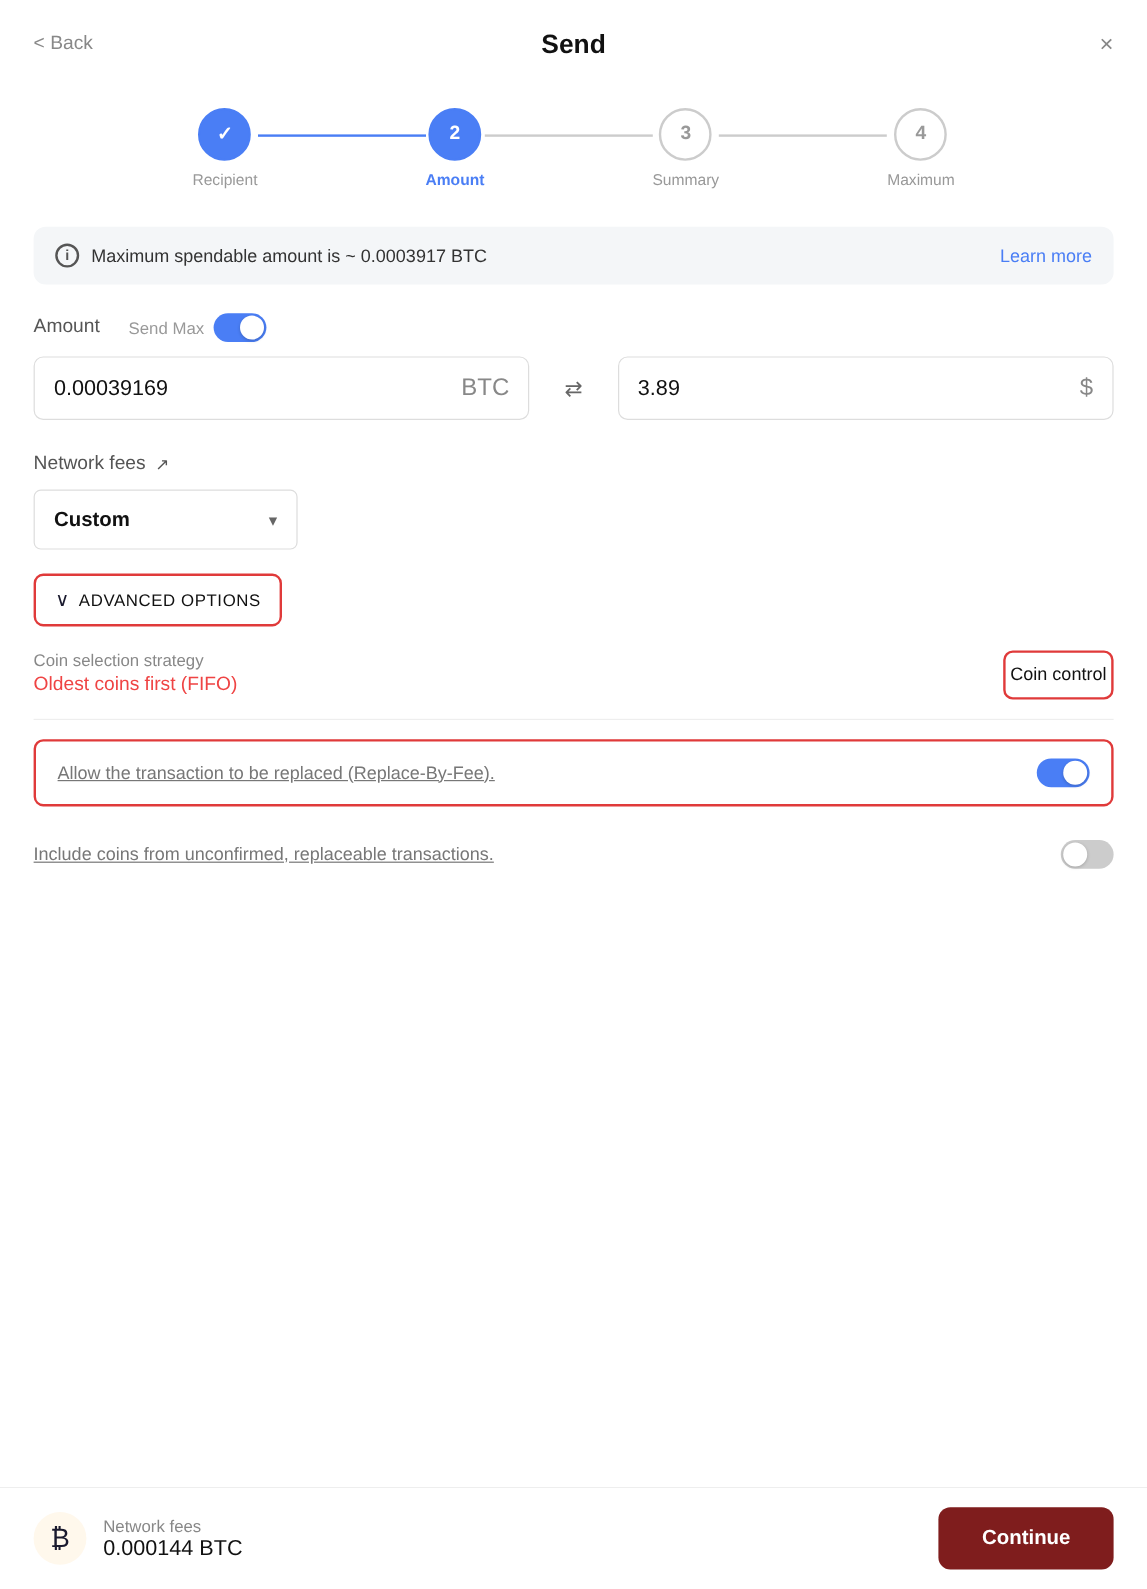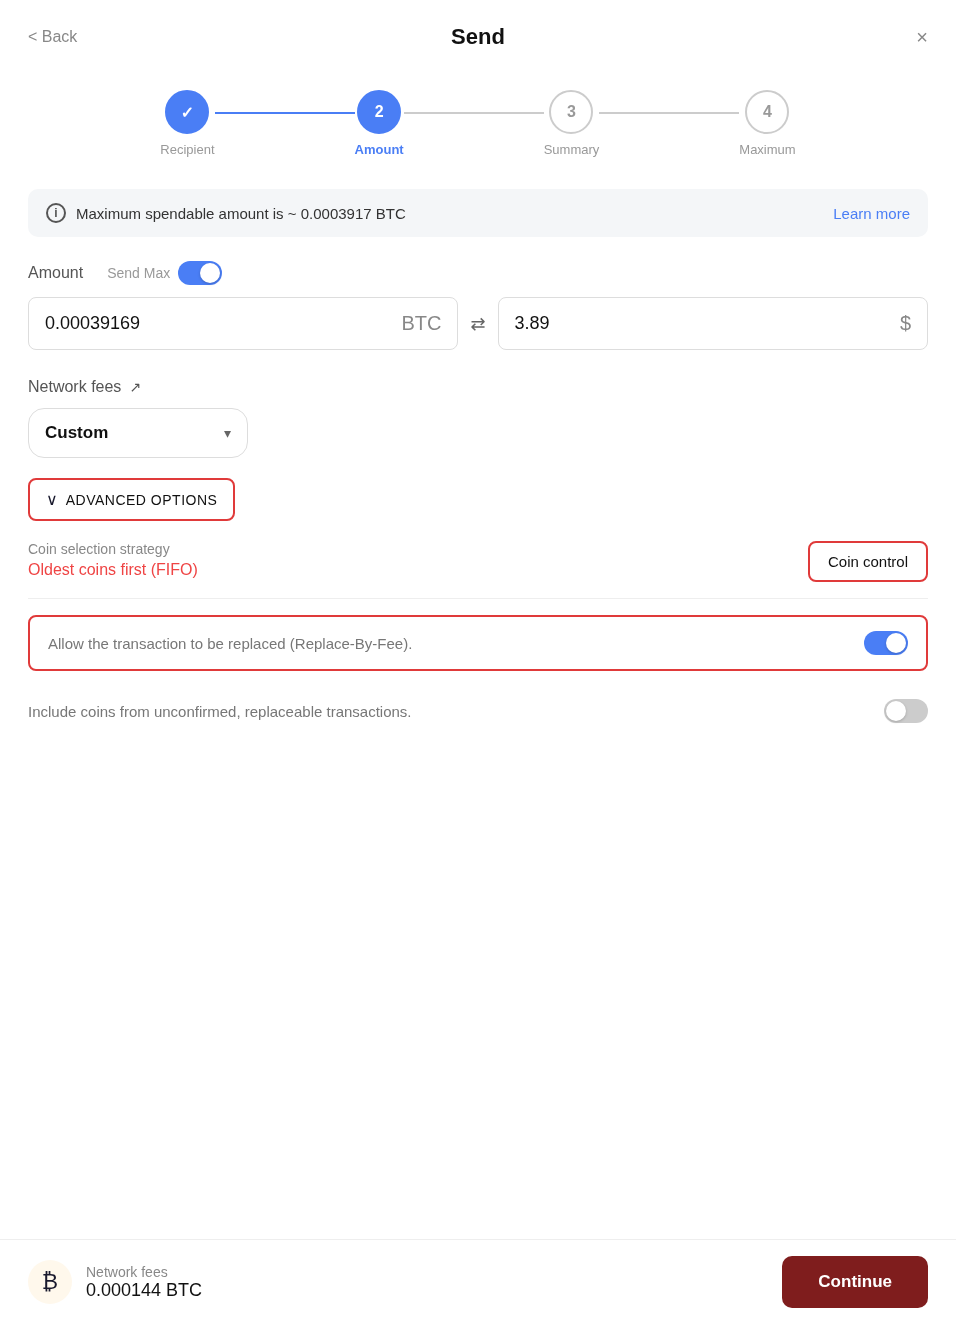--- a/index.html
+++ b/index.html
@@ -187,21 +187,21 @@
       background: #ccc;
     }
     .toggle.off::after {
       right: auto;
       left: 2px;
     }
 
     .amount-row {
       display: flex;
       align-items: center;
-      gap: 12px;
+      gap: 29px;
       margin-bottom: 28px;
     }
     .amount-input-box {
       flex: 1;
       border: 1.5px solid #ddd;
       border-radius: 8px;
       padding: 14px 16px;
       display: flex;
       align-items: center;
       justify-content: space-between;
@@ -241,21 +241,21 @@
     }
     .fees-row {
       display: flex;
       align-items: center;
       gap: 12px;
       margin-bottom: 20px;
     }
     .fee-select-box {
       flex: 0 0 220px;
       border: 1.5px solid #ddd;
-      border-radius: 16px;
+      border-radius: 6px;
       padding: 14px 16px;
       display: flex;
       align-items: center;
       justify-content: space-between;
       background: #fff;
       cursor: pointer;
     }
     .fee-select-label {
       font-size: 17px;
       font-weight: 700;
@@ -321,21 +321,21 @@
       color: #888;
     }
     .coin-selection-value {
       font-size: 16px;
       color: #ef4444;
       font-weight: 400;
     }
     .coin-control-btn {
       border: 2px solid #e03a3a;
       border-radius: 8px;
-      padding: 10px 18px;
+      padding: 10px 4px;
       font-size: 15px;
       font-weight: 500;
       color: #111;
       background: #fff;
       cursor: pointer;
       text-align: center;
     }
 
     .divider {
       height: 1px;
@@ -359,20 +359,21 @@
       align-items: center;
       justify-content: space-between;
       padding: 14px 0;
       margin-bottom: 0;
     }
     .toggle-row-label {
       font-size: 15px;
       color: #777;
       flex: 1;
       padding-right: 12px;
+      text-decoration: underline;
     }
 
     
     .bottom-bar {
       position: fixed;
       bottom: 0;
       left: 0;
       width: 956px;
       background: #fff;
       border-top: 1px solid #eee;

